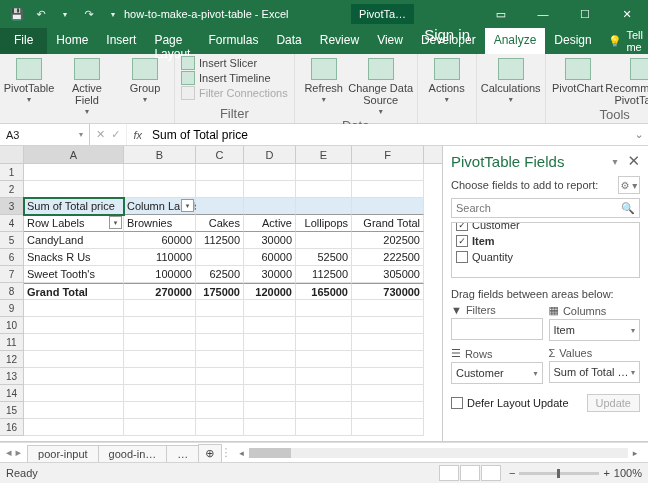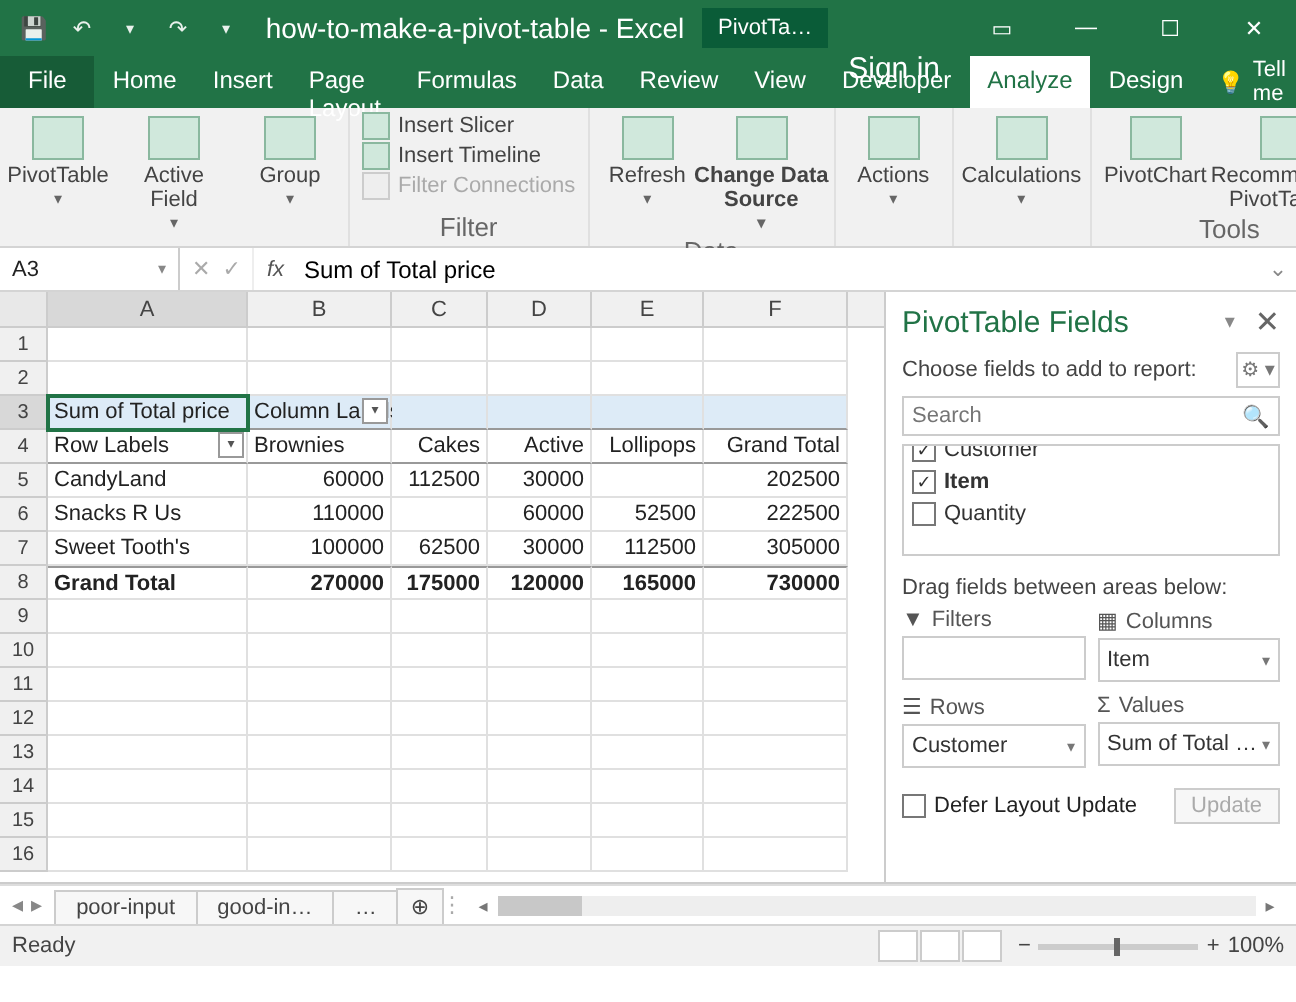--- a/index.html
+++ b/index.html
@@ -1,20 +1,20 @@
 <!DOCTYPE html>
 <html><head>
 <meta charset="utf-8">
 <style>
   * { box-sizing: border-box; margin: 0; padding: 0; font-family: "Segoe UI", Arial, sans-serif; }
   body { width: 648px; height: 501px; background: #fff; font-size: 11px; color: #222; overflow: hidden; position: relative; }
   .titlebar { height: 28px; background: #217346; color: #fff; display: flex; align-items: center; }
   .qat { display: flex; align-items: center; padding-left: 6px; gap: 2px; }
   .qat-btn { width: 22px; height: 22px; display:flex; align-items:center; justify-content:center; color:#fff; opacity:.9; }
-  .title-center { flex: 1; text-align: center; font-size: 14px; overflow:hidden; white-space:nowrap; }
+  .title-center { flex: 1; text-align: left; font-size: 11px; overflow:hidden; white-space:nowrap; }
   .title-right { display:flex; align-items:center; gap:0; }
   .title-btn { width: 42px; height:28px; display:flex; align-items:center; justify-content:center; }
   .pivot-tab { background:#0a5c38; padding:4px 8px; font-size:11px; }
   .signin { padding:4px 10px; font-size:15px;margin-top:40px; }
   .menubar { height: 26px; background: #217346; color:#fff; display:flex; align-items:stretch; }
   .menu-item { padding: 5px 9px 0 9px; font-size:12px; }
   .menu-item.file { background:#175c37; padding:5px 14px 0 14px; }
   .menu-item.active { background:#fff; color:#217346; }
   .menu-bulb { display:flex; align-items:center; gap:4px; padding:0 8px; }
   .ribbon { height: 70px; border-bottom:1px solid #d4d4d4; background:#f1f1f1; display:flex; }
@@ -176,21 +176,21 @@
     </div>
     <div class="rgroup-label">Filter</div>
   </div>
   <div class="rgroup">
     <div class="rgroup-body">
       <div class="big-btn">
           <div class="icn"></div>
           <span>Refresh</span>
           <span class="ddarrow"></span>
         </div>
-      <div class="big-btn" style="width:60px;font-weight:bold;">
+      <div class="big-btn" style="width:60px;">
           <div class="icn"></div>
           <span style="white-space:pre;">Change Data
 Source</span>
           <span class="ddarrow"></span>
         </div>
     </div>
     <div class="rgroup-label">Data</div>
   </div>
   <div class="rgroup">
     <div class="rgroup-body">

